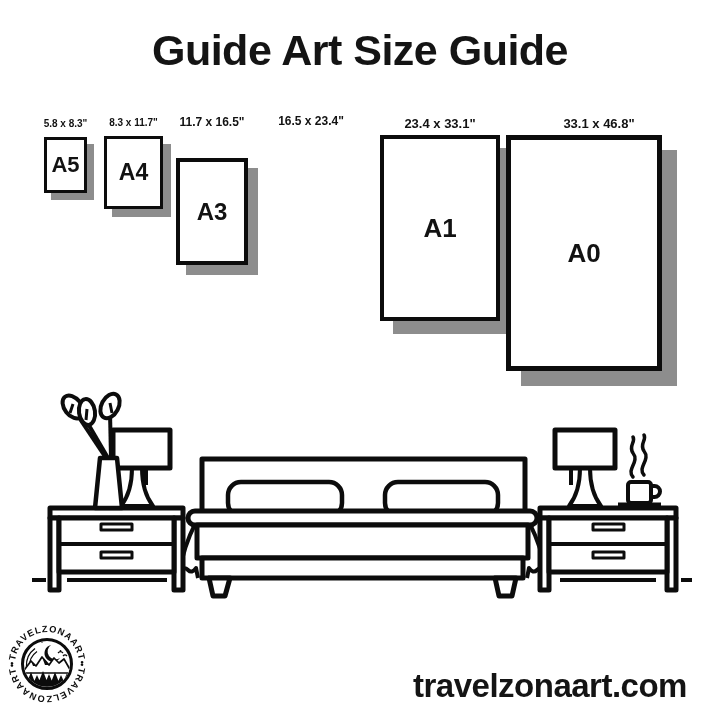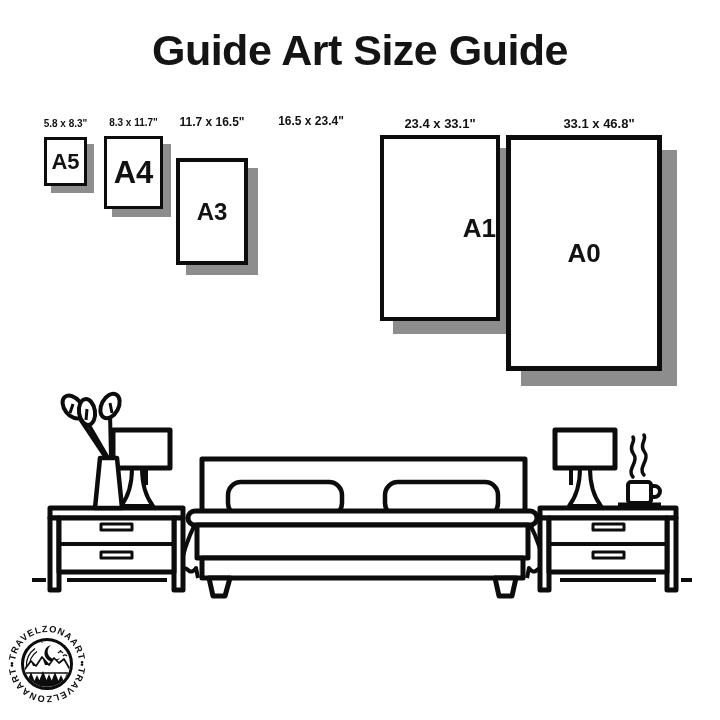--- a/index.html
+++ b/index.html
@@ -18,34 +18,34 @@
 </style>
 </head>
 <body>
 
 <div class="canvas">
 
   <div class="page-title">Guide Art Size Guide</div>
 
   <div style="position:absolute;left:0;top:0;width:720px;height:400px;">
       <div class="size-dims" style="left: -4.5px; top: 118px; width: 140px; font-size: 10px;">5.8 x 8.3"</div>
-      <div class="size-box" style="left: 44px; top: 137px; width: 43px; height: 49px; border-width: 3px; box-shadow: rgb(141, 141, 141) 7px 7px 0px;">
+      <div class="size-box" style="left: 44px; top: 137px; width: 43px; height: 56px; border-width: 3px; box-shadow: rgb(141, 141, 141) 7px 7px 0px;">
         <span style="font-size: 22px;">A5</span>
       </div>
       <div class="size-dims" style="left: 63.5px; top: 117px; width: 140px; font-size: 10px;">8.3 x 11.7"</div>
       <div class="size-box" style="left: 104px; top: 136px; width: 59px; height: 73px; border-width: 3px; box-shadow: rgb(141, 141, 141) 8px 8px 0px;">
-        <span style="font-size: 31px;">A4</span>
+        <span style="font-size: 23px;">A4</span>
       </div>
       <div class="size-dims" style="left: 142px; top: 115px; width: 140px; font-size: 12px;">11.7 x 16.5"</div>
       <div class="size-box" style="left: 176px; top: 134px; width: 72px; height: 107px; border-width: 4px; box-shadow: rgb(141, 141, 141) 10px 10px 0px; margin-top: 24px;">
         <span style="font-size: 24px;">A3</span>
       </div>
       <div class="size-dims" style="left: 241px; top: 114px; width: 140px; font-size: 12px;">16.5 x 23.4"</div>
       <div class="size-dims" style="left: 370px; top: 116px; width: 140px; font-size: 13px;">23.4 x 33.1"</div>
-      <div class="size-box" style="left: 380px; top: 135px; width: 120px; height: 186px; border-width: 4px; box-shadow: rgb(141, 141, 141) 13px 13px 0px; justify-content: flex-end;">
+      <div class="size-box" style="left: 380px; top: 135px; width: 120px; height: 186px; border-width: 4px; box-shadow: rgb(141, 141, 141) 13px 13px 0px;">
         <span style="font-size: 26px;">A1</span>
       </div>
       <div class="size-dims" style="left: 529px; top: 116px; width: 140px; font-size: 13px;">33.1 x 46.8"</div>
       <div class="size-box" style="left: 506px; top: 135px; width: 156px; height: 236px; border-width: 5px; box-shadow: rgb(141, 141, 141) 15px 15px 0px; align-items: center;">
         <span style="font-size: 26px;">A0</span>
       </div>
     </div>
 
   <svg style="position:absolute;left:0;top:382px;" width="720" height="235" viewBox="0 0 720 235" stroke="#0c0c0c" fill="none" stroke-linejoin="round" stroke-linecap="butt">
 
@@ -153,14 +153,15 @@
       <g stroke="#0c0c0c" stroke-width="2">
         <line x1="22" y1="71" x2="56" y2="71"></line>
         <line x1="32" y1="74" x2="68" y2="74"></line>
         <line x1="22" y1="77" x2="50" y2="77"></line>
         <line x1="36" y1="80" x2="64" y2="80"></line>
         <line x1="26" y1="83" x2="52" y2="83"></line>
       </g>
     </g>
   </svg>
 
+  <div class="website">travelzonaart.com</div>
 
 </div>
 
 </body></html>

